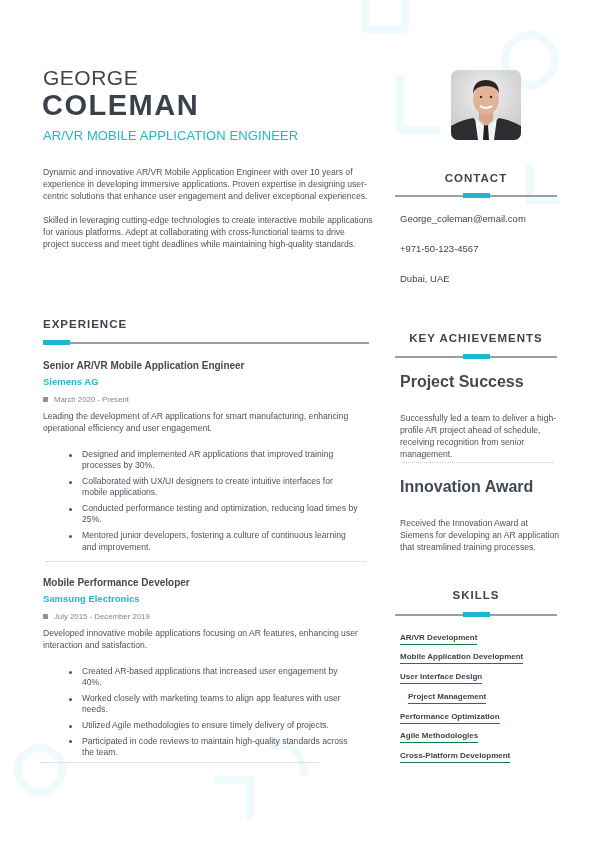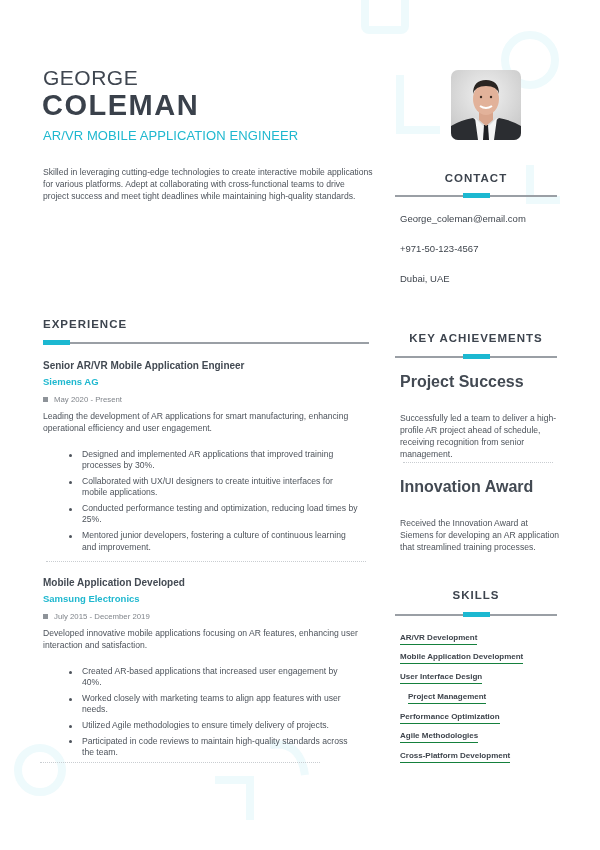--- a/index.html
+++ b/index.html
@@ -104,47 +104,48 @@
 
     <path d="M22 24 Q22 10 35 10 Q48 10 48 24 Q46 16 35 16 Q24 16 22 24 Z" fill="#2a2522"></path>
 
     <circle cx="30" cy="27" r="1.2" fill="#3a2a22"></circle>
     <circle cx="40" cy="27" r="1.2" fill="#3a2a22"></circle>
     <path d="M29 36 Q35 40 41 36" stroke="#ffffff" stroke-width="2" fill="none"></path>
   </svg>
 </div>
 
 <div class="summary">
+  <p>Dynamic and innovative AR/VR Mobile Application Engineer with over 10 years of experience in developing immersive applications. Proven expertise in designing user-centric solutions that enhance user engagement and deliver exceptional experiences.</p>
   <p>Skilled in leveraging cutting-edge technologies to create interactive mobile applications for various platforms. Adept at collaborating with cross-functional teams to drive project success and meet tight deadlines while maintaining high-quality standards.</p>
 </div>
 
 <div class="sec-title" style="left:43px;top:318px;">EXPERIENCE</div>
 <div class="rule" style="left:43px;top:342px;width:326px;"></div>
 <div class="rule-accent" style="left:43px;top:340px;width:27px;"></div>
 
 <div class="exp" style="top:360px;">
   <div class="role">Senior AR/VR Mobile Application Engineer</div>
   <div class="company">Siemens AG</div>
   <div class="dates">
     <span class="cal"></span>
-    <span>May 2020 - Present</span>
+    <span>March 2020 - Present</span>
   </div>
   <div class="desc">Leading the development of AR applications for smart manufacturing, enhancing operational efficiency and user engagement.</div>
   <ul>
     <li>Designed and implemented AR applications that improved training processes by 30%.</li>
     <li>Collaborated with UX/UI designers to create intuitive interfaces for mobile applications.</li>
     <li>Conducted performance testing and optimization, reducing load times by 25%.</li>
     <li>Mentored junior developers, fostering a culture of continuous learning and improvement.</li>
   </ul>
 </div>
 
 <div class="dotted" style="left:46px;top:561px;width:320px;"></div>
 
 <div class="exp" style="top:577px;">
-  <div class="role">Mobile Application Developed</div>
+  <div class="role">Mobile Performance Developer</div>
   <div class="company">Samsung Electronics</div>
   <div class="dates">
     <span class="cal"></span>
     <span>July 2015 - December 2019</span>
   </div>
   <div class="desc">Developed innovative mobile applications focusing on AR features, enhancing user interaction and satisfaction.</div>
   <ul>
     <li>Created AR-based applications that increased user engagement by 40%.</li>
     <li>Worked closely with marketing teams to align app features with user needs.</li>
     <li>Utilized Agile methodologies to ensure timely delivery of projects.</li>

